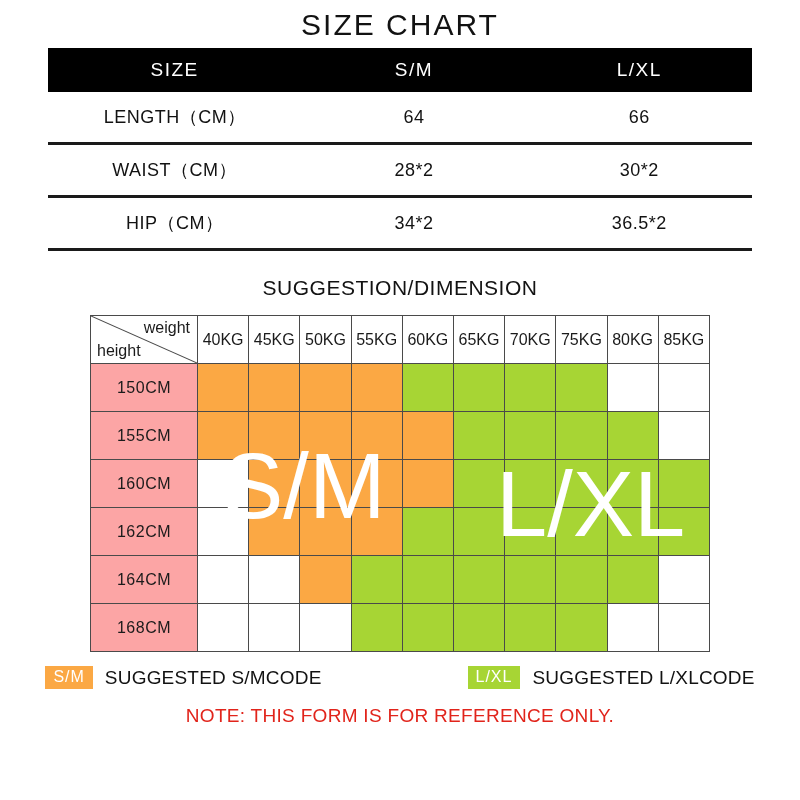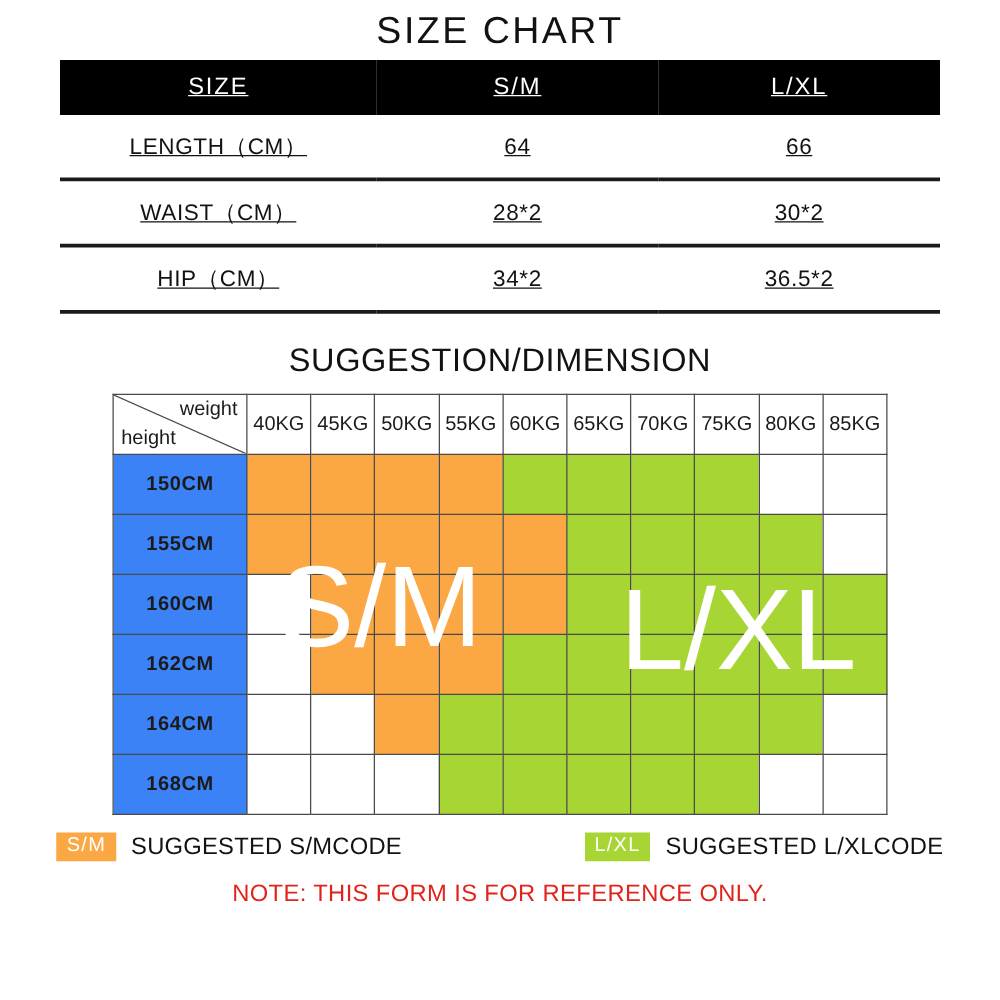--- a/index.html
+++ b/index.html
@@ -40,21 +40,20 @@
   }
   table.size-table {
     width: 100%;
     border-collapse: collapse;
     table-layout: fixed;
   }
   table.size-table th,
   table.size-table td {
     text-align: center;
     vertical-align: middle;
-    text-decoration: underline;
   }
   table.size-table thead th {
     background: #000000;
     color: #ffffff;
     font-size: 19px;
     font-weight: 400;
     letter-spacing: 1.5px;
     height: 42px;
     border: none;
   }
@@ -68,21 +67,21 @@
   }
   table.size-table tbody tr:first-child td {
     border-top: none;
   }
   .col-label { width: 36%; }
   .col-val   { width: 32%; }
 
   
   .sub-title {
     text-align: center;
-    font-size: 26px;
+    font-size: 21px;
     font-weight: 400;
     letter-spacing: 0.5px;
     color: #121212;
     margin-top: 18px;
     line-height: 38px;
   }
 
   
   .grid-wrap {
     position: relative;
@@ -109,23 +108,22 @@
     padding: 0;
     height: 58px;
   }
   td.head-kg {
     height: 58px;
     font-size: 17px;
     background: #ffffff;
   }
   td.height-label {
     font-size: 17px;
-    background: #3b82f6;
+    background: #fca5a5;
     letter-spacing: 0.5px;
-    font-weight: bold;
   }
 
   .corner-inner {
     position: absolute;
     inset: 0;
     overflow: hidden;
   }
   .corner-diag {
     position: absolute;
     left: 0; top: 0;

